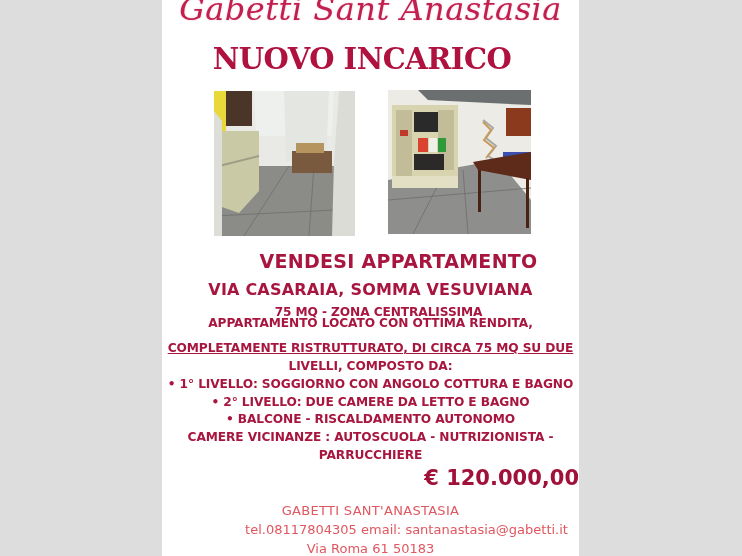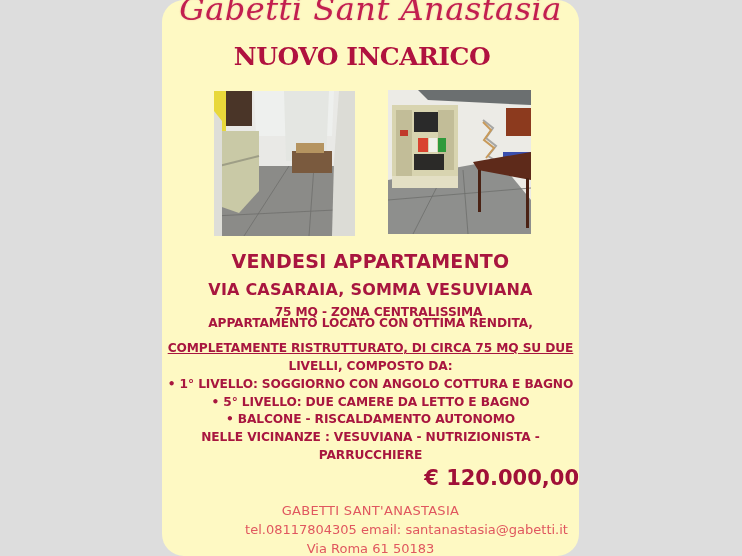--- a/index.html
+++ b/index.html
@@ -4,48 +4,48 @@
 <style>
   html, body { margin:0; padding:0; }
   body {
     width:742px; height:556px; overflow:hidden;
     background:#dddddd;
     position:relative;
     font-family:"DejaVu Sans", sans-serif;
   }
   .poster {
     position:absolute; left:162px; top:0; width:417px; height:556px;
-    background:#fef9c3; overflow:hidden;border-radius:22px;
+    background:#ffffff; overflow:hidden;
   }
   .script-title {
     position:absolute; left:0; top:-10px; width:417px; text-align:center;
     font-family:"DejaVu Serif", serif; font-style:italic; font-weight:normal;
     font-size:32px; color:#c21f4f; letter-spacing:0.5px;
     text-shadow:0 0 2px rgba(194,31,79,0.25);
     white-space:nowrap;
   }
   .headline {
     position:absolute; left:0; top:42px; width:400px; text-align:center;
     font-family:"DejaVu Serif", serif; font-weight:bold;
-    font-size:25px; color:#b0123f; letter-spacing:-0.5px;
+    font-size:29px; color:#b0123f; letter-spacing:-0.5px;
     white-space:nowrap;
   }
   .photo {
     position:absolute; overflow:hidden;
   }
   .photo-1 { left:52px; top:91px; width:141px; height:145px; }
   .photo-2 { left:226px; top:90px; width:143px; height:144px; }
   .photo svg { display:block; width:100%; height:100%; }
 
   .txt {
     position:absolute; left:0; width:417px; text-align:center;
     font-family:"DejaVu Sans", sans-serif; font-weight:bold;
     color:#a8163f; white-space:nowrap;
   }
-  .h-sale { top:250px; font-size:19px; letter-spacing:0.3px; }
+  .h-sale { top:250px; font-size:19px; letter-spacing:0.3px;padding-left:28px; }
   .h-addr { top:280px; font-size:16px; letter-spacing:0.2px; }
   .body-line { font-size:12.2px; letter-spacing:-0.1px; }
   .l1 { top:305px;padding-left:8px; }
   .l2 { top:316px; }
   .l3 { top:341px;text-decoration:underline; }
   .l4 { top:359px; }
   .l5 { top:377px; }
   .l6 { top:395px; }
   .l7 { top:412px; }
   .l8 { top:430px; }
@@ -112,23 +112,23 @@
   </div>
 
   <div class="txt h-sale">VENDESI APPARTAMENTO</div>
   <div class="txt h-addr">VIA CASARAIA, SOMMA VESUVIANA</div>
 
   <div class="txt body-line l1">75 MQ -  ZONA CENTRALISSIMA</div>
   <div class="txt body-line l2">APPARTAMENTO LOCATO CON OTTIMA RENDITA,</div>
   <div class="txt body-line l3">COMPLETAMENTE RISTRUTTURATO, DI CIRCA 75 MQ SU DUE</div>
   <div class="txt body-line l4">LIVELLI, COMPOSTO DA:</div>
   <div class="txt body-line l5">• 1° LIVELLO: SOGGIORNO CON ANGOLO COTTURA E BAGNO</div>
-  <div class="txt body-line l6">• 5° LIVELLO: DUE CAMERE DA LETTO E BAGNO</div>
+  <div class="txt body-line l6">• 2° LIVELLO: DUE CAMERE DA LETTO E BAGNO</div>
   <div class="txt body-line l7">• BALCONE - RISCALDAMENTO AUTONOMO</div>
-  <div class="txt body-line l8">NELLE VICINANZE : VESUVIANA - NUTRIZIONISTA -</div>
+  <div class="txt body-line l8">CAMERE VICINANZE : AUTOSCUOLA - NUTRIZIONISTA -</div>
   <div class="txt body-line l9">PARRUCCHIERE</div>
 
   <div class="txt price">€ 120.000,00</div>
 
   <div class="txt agency">GABETTI SANT'ANASTASIA</div>
   <div class="txt contact">tel.08117804305 email: santanastasia@gabetti.it</div>
   <div class="txt address">Via Roma 61 50183</div>
 </div>
 
 </body></html>

